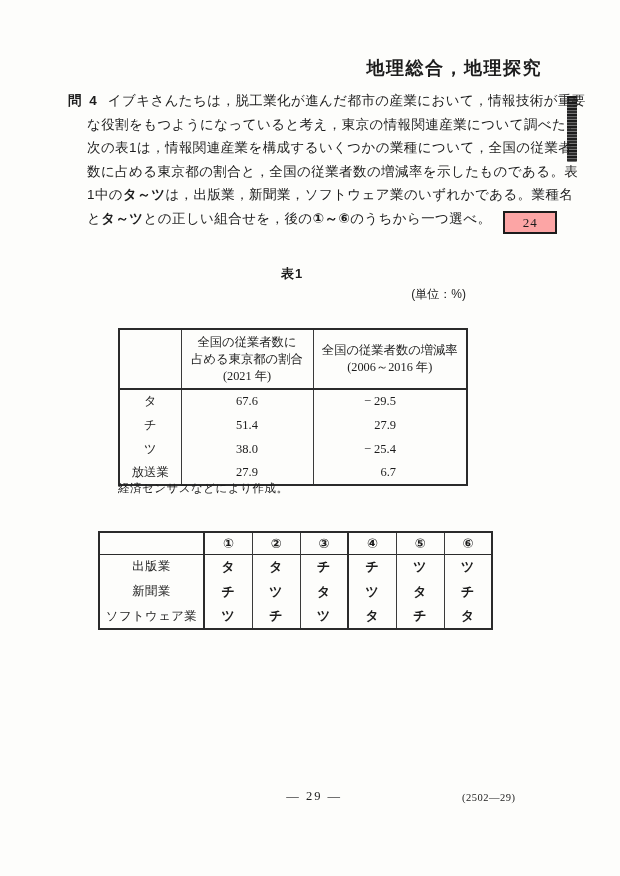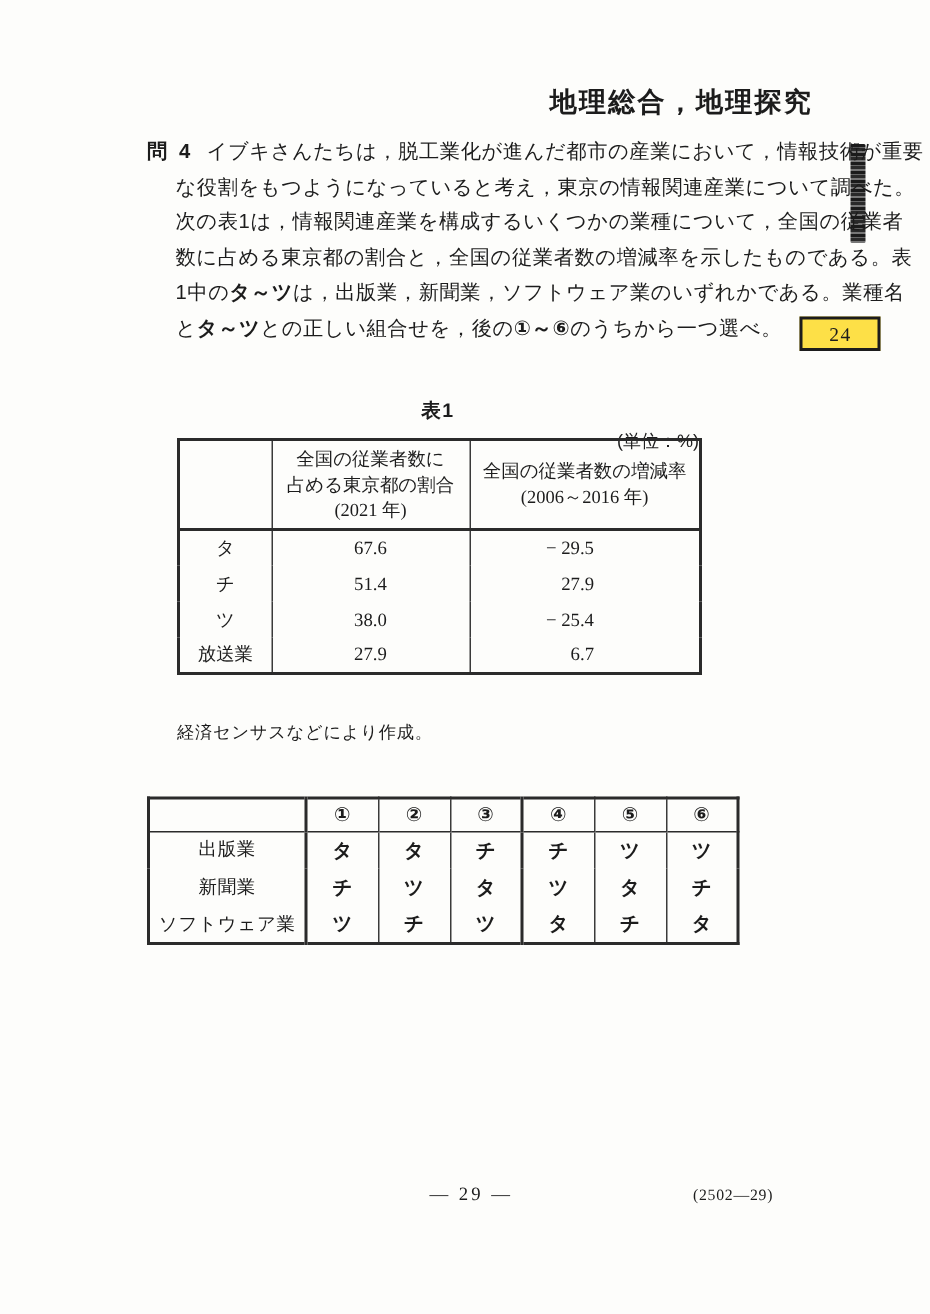--- a/index.html
+++ b/index.html
@@ -20,35 +20,35 @@
   .binding-mark{
     position:absolute;left:567px;top:96px;width:10px;height:66px;
     background:repeating-linear-gradient(180deg,#1b1b1b 0 2px,#666 2px 3px,#2a2a2a 3px 5px,#777 5px 6px);
     border-radius:1px;
   }
 
   .question{
     position:absolute;left:68px;top:89px;width:498px;
     font-size:13.5px;line-height:23.5px;letter-spacing:0.4px;
   }
-  .qline{white-space:nowrap;margin-left:30px;}
+  .qline{white-space:nowrap;}
   .qline.ind{padding-left:19px;}
   .qlabel{margin-right:9px;letter-spacing:2px;}
   .ansbox{
     display:inline-block;width:50px;height:19px;line-height:19px;
     border:2px solid #1c1c1c;text-align:center;font-size:13px;
-    margin-left:12px;vertical-align:-4px;letter-spacing:1px;background:#fde047;
+    margin-left:12px;vertical-align:-4px;letter-spacing:1px;background:#fca5a5;
   }
 
   .t1caption{position:absolute;left:118px;top:265px;width:348px;text-align:center;font-size:13px;letter-spacing:1px;}
   .unit{position:absolute;left:118px;top:286px;width:348px;text-align:right;font-size:12px;}
 
   table{border-collapse:collapse;table-layout:fixed;}
   .t1{
-    position:absolute;left:118px;top:292px;width:348px;
+    position:absolute;left:118px;top:328px;width:348px;
     border:2px solid #2b2b2b;font-size:12.5px;padding-left:26px;
   }
   .t1 col.c1{width:62px;} .t1 col.c2{width:132px;} .t1 col.c3{width:154px;}
   .t1 th,.t1 td{border-left:1px solid #3a3a3a;font-weight:normal;padding:0;}
   .t1 thead th{height:58px;border-bottom:2px solid #2b2b2b;text-align:center;font-size:12.3px;line-height:17px;vertical-align:middle;}
   .t1 thead th:first-child,.t1 tbody th:first-child{border-left:none;}
   .t1 .hl{display:block;}
   .t1 tbody tr{height:24px;}
   .t1 tbody th{text-align:center;font-size:12.3px;}
   .t1 td.share{text-align:center;font-size:12.5px;}

